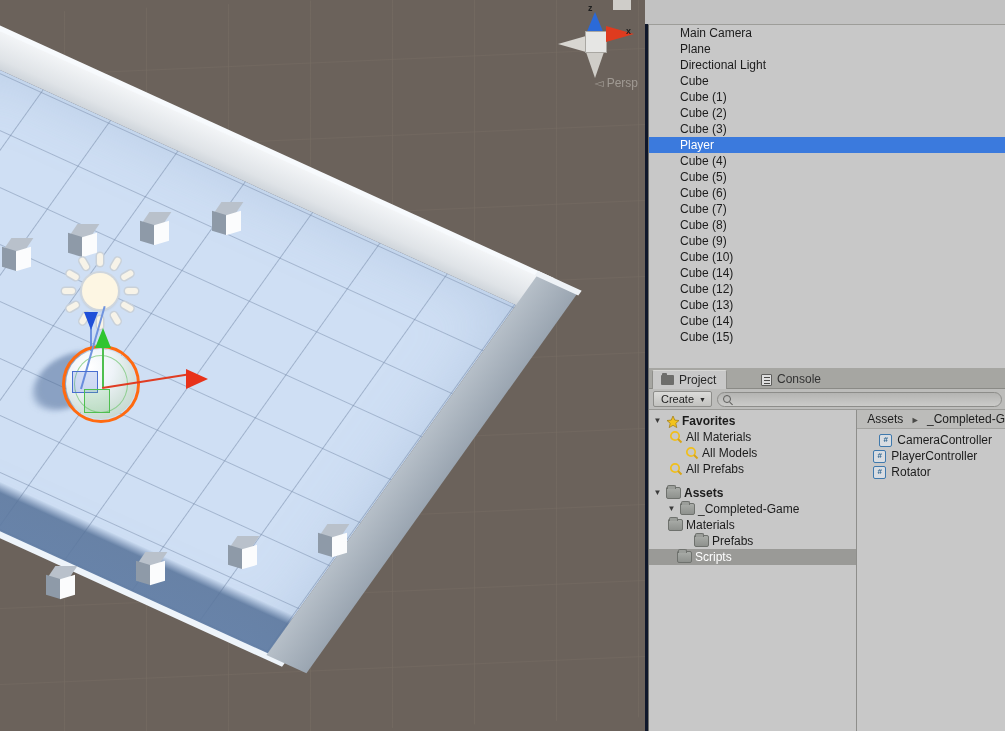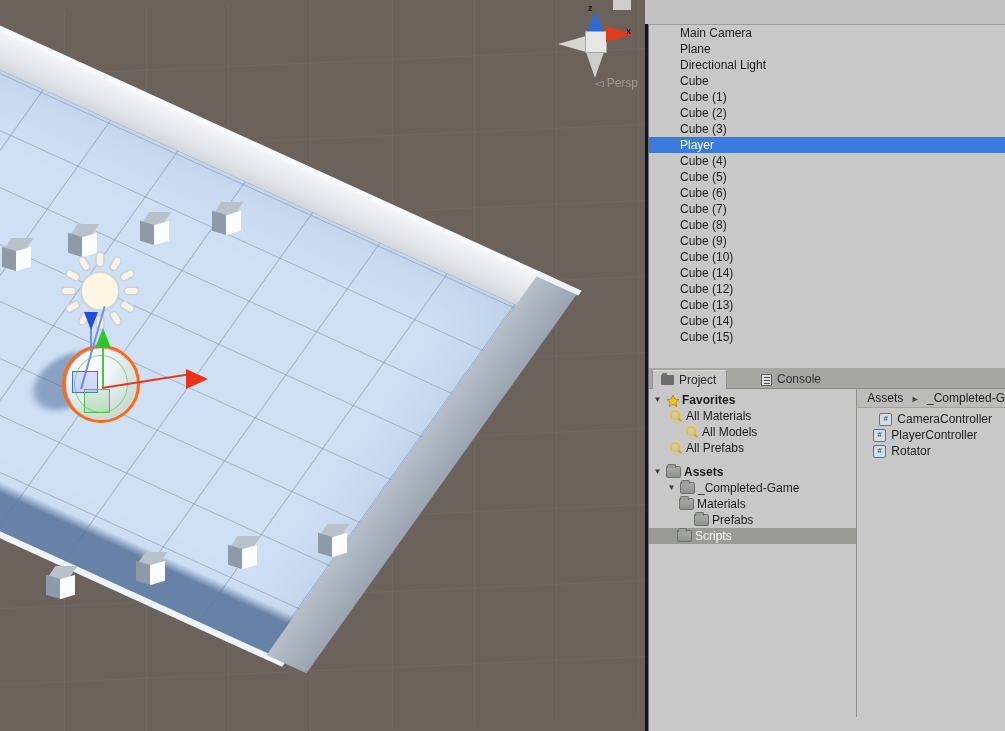--- a/index.html
+++ b/index.html
@@ -533,20 +533,30 @@
         <div class="tab active" id="tab-project">
           <span class="tab-ico-folder"></span>
           <span>Project</span>
         </div>
         <div class="tab" id="tab-console">
           <span class="tab-ico-console"></span>
           <span>Console</span>
         </div>
       </div>
 
+      <div id="project-toolbar">
+        <div id="create-button">
+          <span>Create</span>
+          <span id="create-caret">▼</span>
+        </div>
+        <div id="search-field">
+          <span class="mag-glyph"></span>
+          <input id="search-input" type="text" placeholder="" style="">
+        </div>
+      </div>
 
       <div id="project-body">
 
         <div id="project-tree">
 
           <div class="t-row" style="padding-left:3px">
             <span class="t-arrow">▼</span>
             <span class="star-ico">
               <svg viewBox="0 0 14 14" width="14" height="14">
                   <polygon points="7,1 8.8,5.1 13,5.5 9.8,8.3 10.8,12.6 7,10.3 3.2,12.6 4.2,8.3 1,5.5 5.2,5.1" fill="#f2c31c" stroke="#a5801a" stroke-width="0.8"></polygon>
@@ -592,21 +602,21 @@
             <span class="folder-ico"></span>
             <span class="t-label bold">Assets</span>
           </div>
 
           <div class="t-row" style="padding-left:17px">
             <span class="t-arrow">▼</span>
             <span class="folder-ico"></span>
             <span class="t-label">_Completed-Game</span>
           </div>
 
-          <div class="t-row" style="padding-left:30px">
+          <div class="t-row" style="padding-left:19px">
             <span class="folder-ico"></span>
             <span class="t-label">Materials</span>
           </div>
 
           <div class="t-row" style="padding-left:45px">
             <span class="folder-ico"></span>
             <span class="t-label">Prefabs</span>
           </div>
 
           <div class="t-row selected" style="padding-left:28px">

